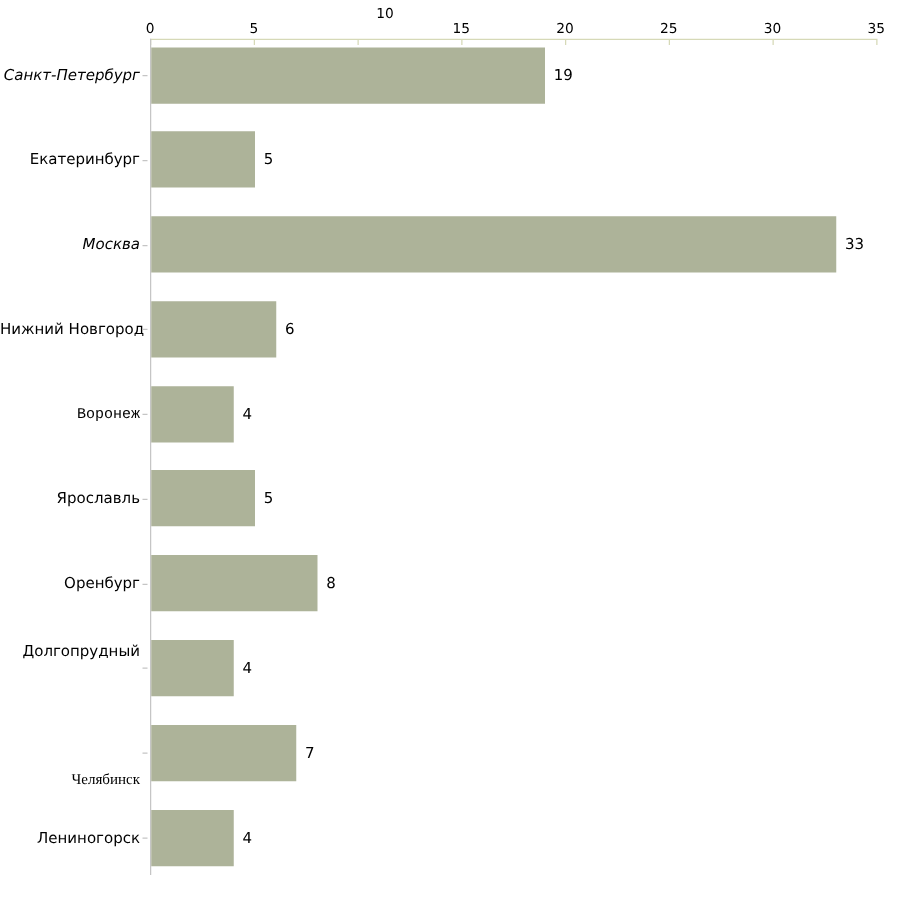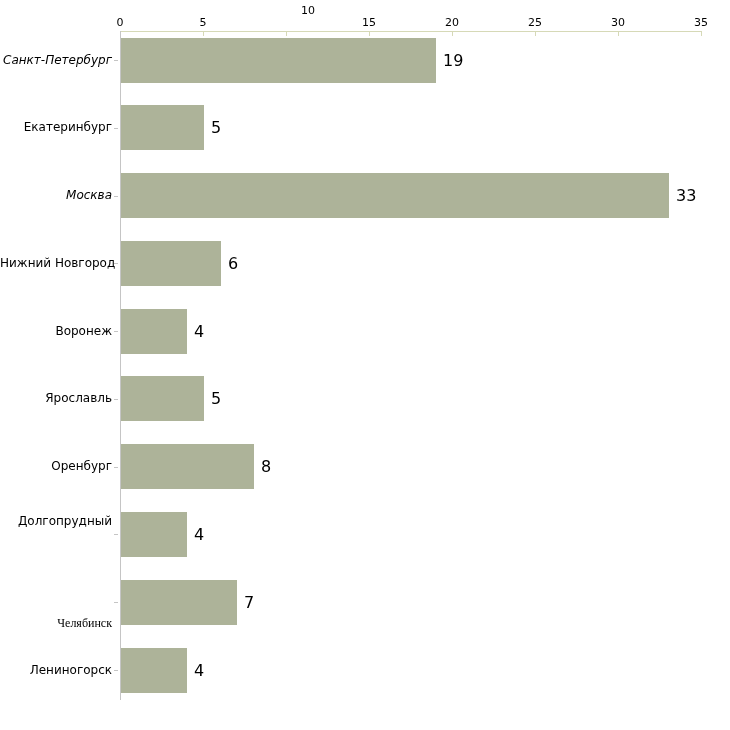--- a/index.html
+++ b/index.html
@@ -48,21 +48,21 @@
     text-align: right;
     font-size: 12px;
     line-height: 15px;
     white-space: nowrap;
   }
   .bar {
     position: absolute;
   }
   .value-label {
     position: absolute;
-    font-size: 16px;
+    font-size: 12px;
     line-height: 15px;
     white-space: nowrap;
   }
 </style>
 </head>
 <body>
 
 <div class="chart">
     <div class="x-axis-line" style="left: 120px; top: 31px; width: 582px; background: rgb(214, 217, 183);"></div>
     <div class="x-tick" style="left: 120px; top: 32px; background: rgb(214, 217, 183);"></div>
@@ -91,21 +91,21 @@
     <div class="bar" style="left: 121px; top: 105px; width: 83px; height: 45px; background: rgb(173, 179, 153);"></div>
     <div class="value-label" style="left: 211px; top: 120px;">5</div>
     <div class="cat-label" style="top: 188px; font-style: italic;">Москва</div>
     <div class="cat-tick" style="left: 114px; top: 196px; background: rgb(197, 197, 197);"></div>
     <div class="bar" style="left: 121px; top: 173px; width: 548px; height: 45px; background: rgb(173, 179, 153);"></div>
     <div class="value-label" style="left: 676px; top: 188px;">33</div>
     <div class="cat-label" style="top: 256px;">Нижний Новгород</div>
     <div class="cat-tick" style="left: 114px; top: 263px; background: rgb(197, 197, 197);"></div>
     <div class="bar" style="left: 121px; top: 241px; width: 100px; height: 45px; background: rgb(173, 179, 153);"></div>
     <div class="value-label" style="left: 228px; top: 256px;">6</div>
-    <div class="cat-label" style="top: 324px;">Воронеж</div>
+    <div class="cat-label" style="top: 324px; font-family: Liberation Mono, monospace;">Воронеж</div>
     <div class="cat-tick" style="left: 114px; top: 331px; background: rgb(197, 197, 197);"></div>
     <div class="bar" style="left: 121px; top: 309px; width: 66px; height: 45px; background: rgb(173, 179, 153);"></div>
     <div class="value-label" style="left: 194px; top: 324px;">4</div>
     <div class="cat-label" style="top: 391px;">Ярославль</div>
     <div class="cat-tick" style="left: 114px; top: 399px; background: rgb(197, 197, 197);"></div>
     <div class="bar" style="left: 121px; top: 376px; width: 83px; height: 45px; background: rgb(173, 179, 153);"></div>
     <div class="value-label" style="left: 211px; top: 391px;">5</div>
     <div class="cat-label" style="top: 459px;">Оренбург</div>
     <div class="cat-tick" style="left: 114px; top: 467px; background: rgb(197, 197, 197);"></div>
     <div class="bar" style="left: 121px; top: 444px; width: 133px; height: 45px; background: rgb(173, 179, 153);"></div>

